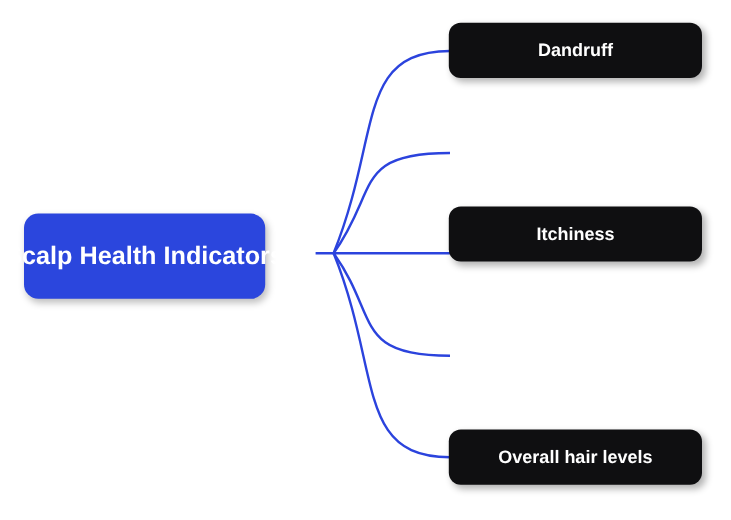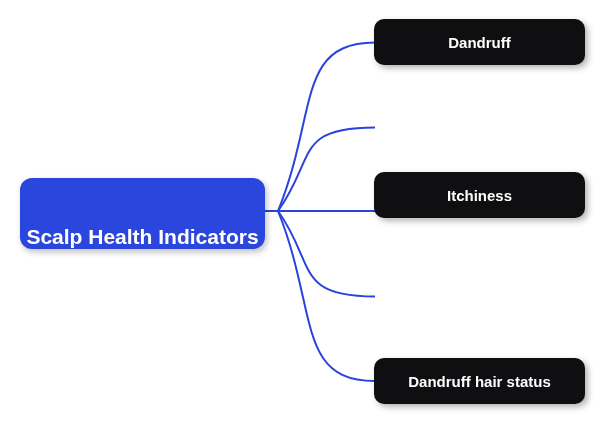--- a/index.html
+++ b/index.html
@@ -21,26 +21,25 @@
   svg.connectors{position:absolute;left:0;top:0;width:609px;height:433px;}
   svg.connectors path{stroke:var(--connector);stroke-width:2;fill:none;}
   .node{
     position:absolute;
     display:flex;align-items:center;justify-content:center;
     box-sizing:border-box;
     font-weight:700;
     white-space:nowrap;
   }
   .root-node{
-    left:20px;top:178px;width:245px;height:71px;
+    left:20px;top:178px;width:201px;height:71px;
     background:var(--root-fill);color:var(--root-text);
     border-radius:12px;
     font-size:21px;
     box-shadow:2px 3px 6px rgba(0,0,0,0.25);
-    align-items:flex-end;
   }
   .branch-node{
     left:374px;width:211px;height:46px;
     background:var(--branch-fill);color:var(--branch-text);
     border-radius:10px;
     font-size:15px;
     box-shadow:3px 3px 6px rgba(0,0,0,0.30);
     overflow:hidden;
   }
   .b0{top:19px;}
@@ -70,16 +69,16 @@
     <span>Dandruff</span>
   </div>
 
 
   <div class="node branch-node b2">
     <span>Itchiness</span>
   </div>
 
 
   <div class="node branch-node b4">
-    <span>Dandruff hair status</span>
+    <span>Overall hair levels</span>
   </div>
 
 </div>
 
 </body></html>

